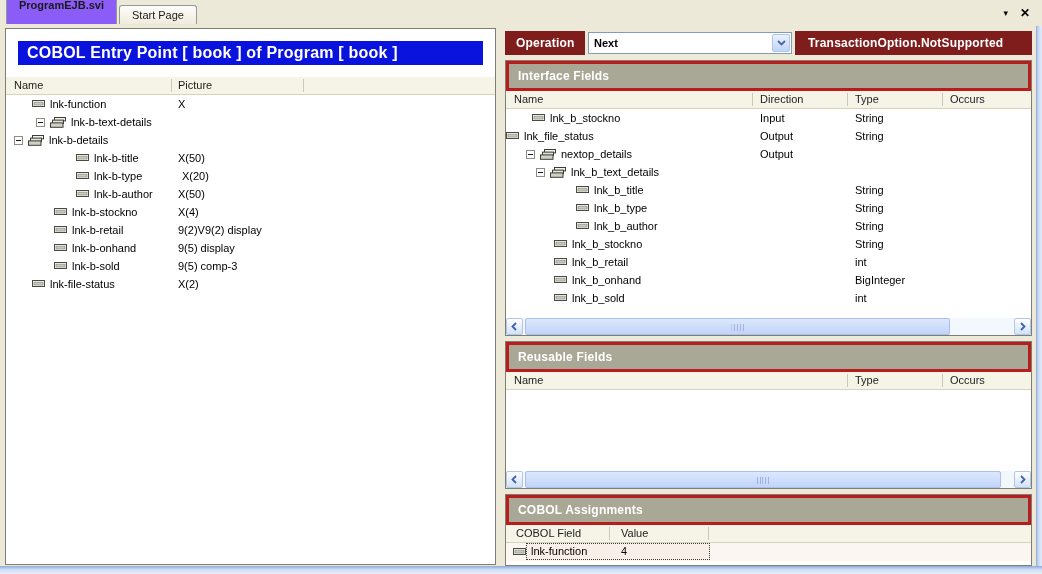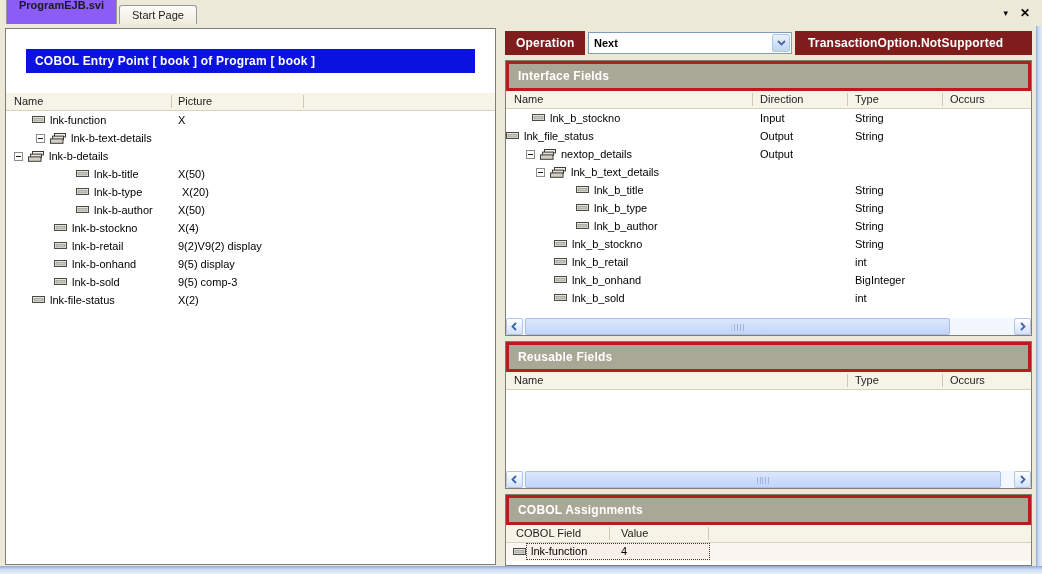--- a/index.html
+++ b/index.html
@@ -14,21 +14,21 @@
     display:flex;align-items:center;color:#1a1a1a;cursor:default}
   .tab.active{background:#8b5cf6;font-weight:bold;height:40px;z-index:2}
   .tab-controls{margin-left:auto;display:flex;gap:12px;align-items:center;padding:2px 12px 6px 0}
   .tc{cursor:default;color:#000;line-height:10px}
   .tc.dd{font-size:9px}
   .tc.cl{font-size:12px;font-weight:bold}
 
   
   .pane{position:absolute;background:#fff;border:1px solid #7e7e74}
   .left-pane{left:5px;top:28px;width:491px;height:537px;overflow:hidden}
-  .blue-title{margin:20px;height:24px;background:#0a12dd;color:#fff;font-weight:bold;font-size:12px;
+  .blue-title{margin:12px;height:24px;background:#0a12dd;color:#fff;font-weight:bold;font-size:16px;
     line-height:24px;padding-left:9px;letter-spacing:.2px}
   .band{margin:3px;height:24px;background:#a9a795;color:#fff;font-weight:bold;font-size:12px;
     line-height:24px;padding-left:9px;flex:none;letter-spacing:.2px}
   .hdr{position:relative;height:18px;background:#f6f4e7;border-bottom:1px solid #d6d2bd;line-height:17px;color:#1c1c1c;flex:none}
   .hdr .h{position:absolute;top:0;white-space:nowrap}
   .sep{position:absolute;top:2px;bottom:2px;width:1px;background:#cdc9b2}
   .body{position:relative;background:#fff}
   .group{position:absolute;left:505px;width:527px;background:#b91c1c;border:1px solid #7e7e74;
     display:flex;flex-direction:column;overflow:hidden}
   #g-interface{top:60px;height:276px}

